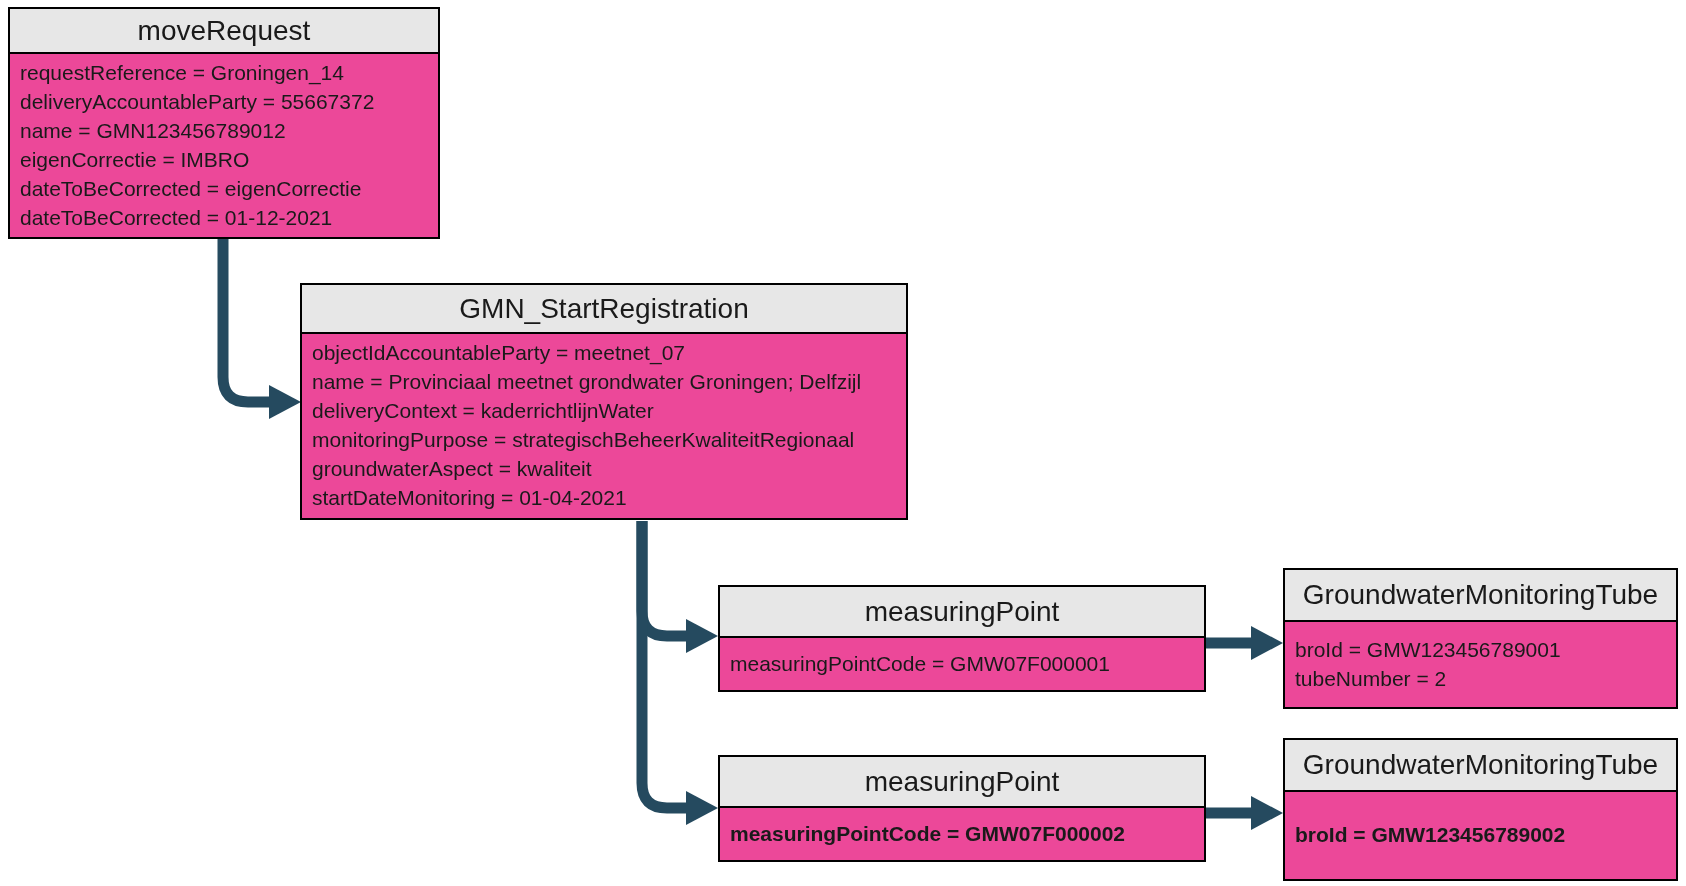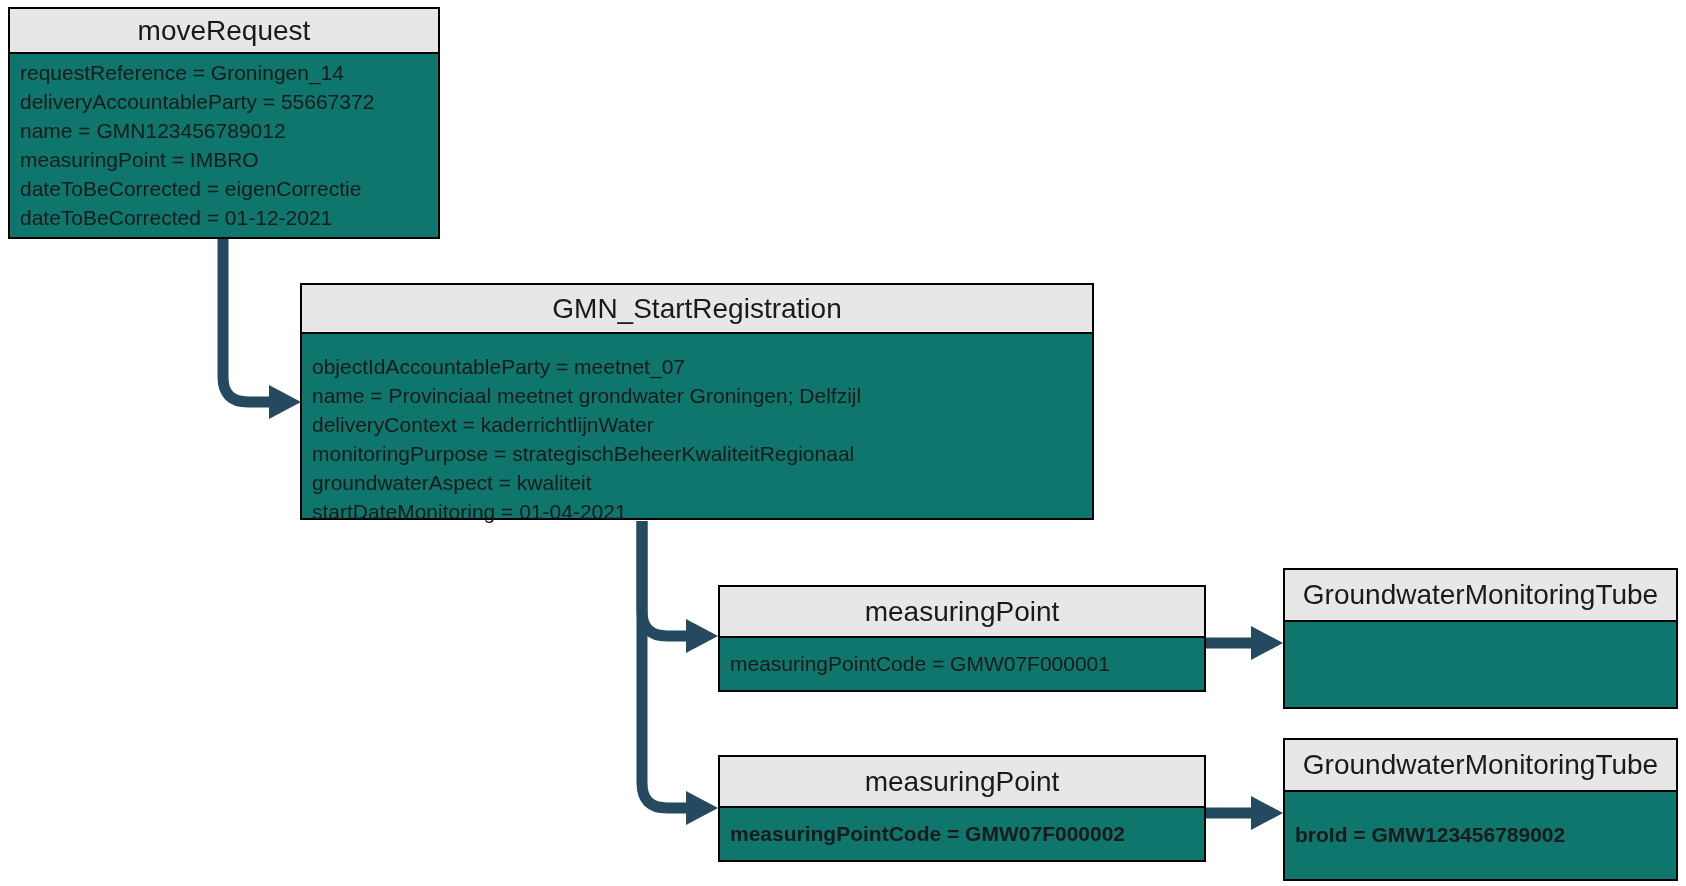--- a/index.html
+++ b/index.html
@@ -8,21 +8,21 @@
     width:1686px;height:886px;
     background:var(--bg,#ffffff);
     font-family:"Liberation Sans", sans-serif;
     overflow:hidden;
   }
   .edges{position:absolute;left:0;top:0;width:1686px;height:886px;}
   .edge-stem{stroke:var(--arrow,#254a5f);stroke-width:11;fill:none;}
   .edge-head{fill:var(--arrow,#254a5f);stroke:none;}
   .node{
     position:absolute;
-    background:#0f766e;
+    background:#ec4899;
     border:2px solid var(--border,#000000);
     box-sizing:border-box;
     color:#1a1a1a;
   }
   .node-header{
     background:var(--header,#e7e7e7);
     border-bottom:2px solid var(--border,#000000);
     display:flex;align-items:center;justify-content:center;
     font-size:28px;
     letter-spacing:0;
@@ -68,31 +68,31 @@
   </svg>
 
   <div class="node" style="left:8px;top:7px;width:432px;height:232px;">
     <div class="node-header" style="height:45px;">
       <span>moveRequest</span>
     </div>
     <div class="node-body" style="height:181px;">
       <div class="attr">requestReference = Groningen_14</div>
       <div class="attr">deliveryAccountableParty = 55667372</div>
       <div class="attr">name = GMN123456789012</div>
-      <div class="attr">measuringPoint = IMBRO</div>
+      <div class="attr">eigenCorrectie = IMBRO</div>
       <div class="attr">dateToBeCorrected = eigenCorrectie</div>
       <div class="attr">dateToBeCorrected = 01-12-2021</div>
     </div>
   </div>
 
-  <div class="node" style="left:300px;top:283px;width:794px;height:237px;">
+  <div class="node" style="left:300px;top:283px;width:608px;height:237px;">
     <div class="node-header" style="height:49px;">
       <span>GMN_StartRegistration</span>
     </div>
-    <div class="node-body" style="height:182px;margin-top:14px;">
+    <div class="node-body" style="height:182px;">
       <div class="attr">objectIdAccountableParty = meetnet_07</div>
       <div class="attr">name = Provinciaal meetnet grondwater Groningen; Delfzijl</div>
       <div class="attr">deliveryContext = kaderrichtlijnWater</div>
       <div class="attr">monitoringPurpose = strategischBeheerKwaliteitRegionaal</div>
       <div class="attr">groundwaterAspect = kwaliteit</div>
       <div class="attr">startDateMonitoring = 01-04-2021</div>
     </div>
   </div>
 
   <div class="node" style="left:718px;top:585px;width:488px;height:107px;">
@@ -100,20 +100,24 @@
       <span>measuringPoint</span>
     </div>
     <div class="node-body" style="height:50px;">
       <div class="attr">measuringPointCode = GMW07F000001</div>
     </div>
   </div>
 
   <div class="node" style="left:1283px;top:568px;width:395px;height:141px;">
     <div class="node-header" style="height:52px;">
       <span>GroundwaterMonitoringTube</span>
+    </div>
+    <div class="node-body" style="height:83px;">
+      <div class="attr">broId = GMW123456789001</div>
+      <div class="attr">tubeNumber = 2</div>
     </div>
   </div>
 
   <div class="node" style="left:718px;top:755px;width:488px;height:107px;">
     <div class="node-header" style="height:51px;">
       <span>measuringPoint</span>
     </div>
     <div class="node-body" style="height:50px;font-weight:bold;">
       <div class="attr">measuringPointCode = GMW07F000002</div>
     </div>

